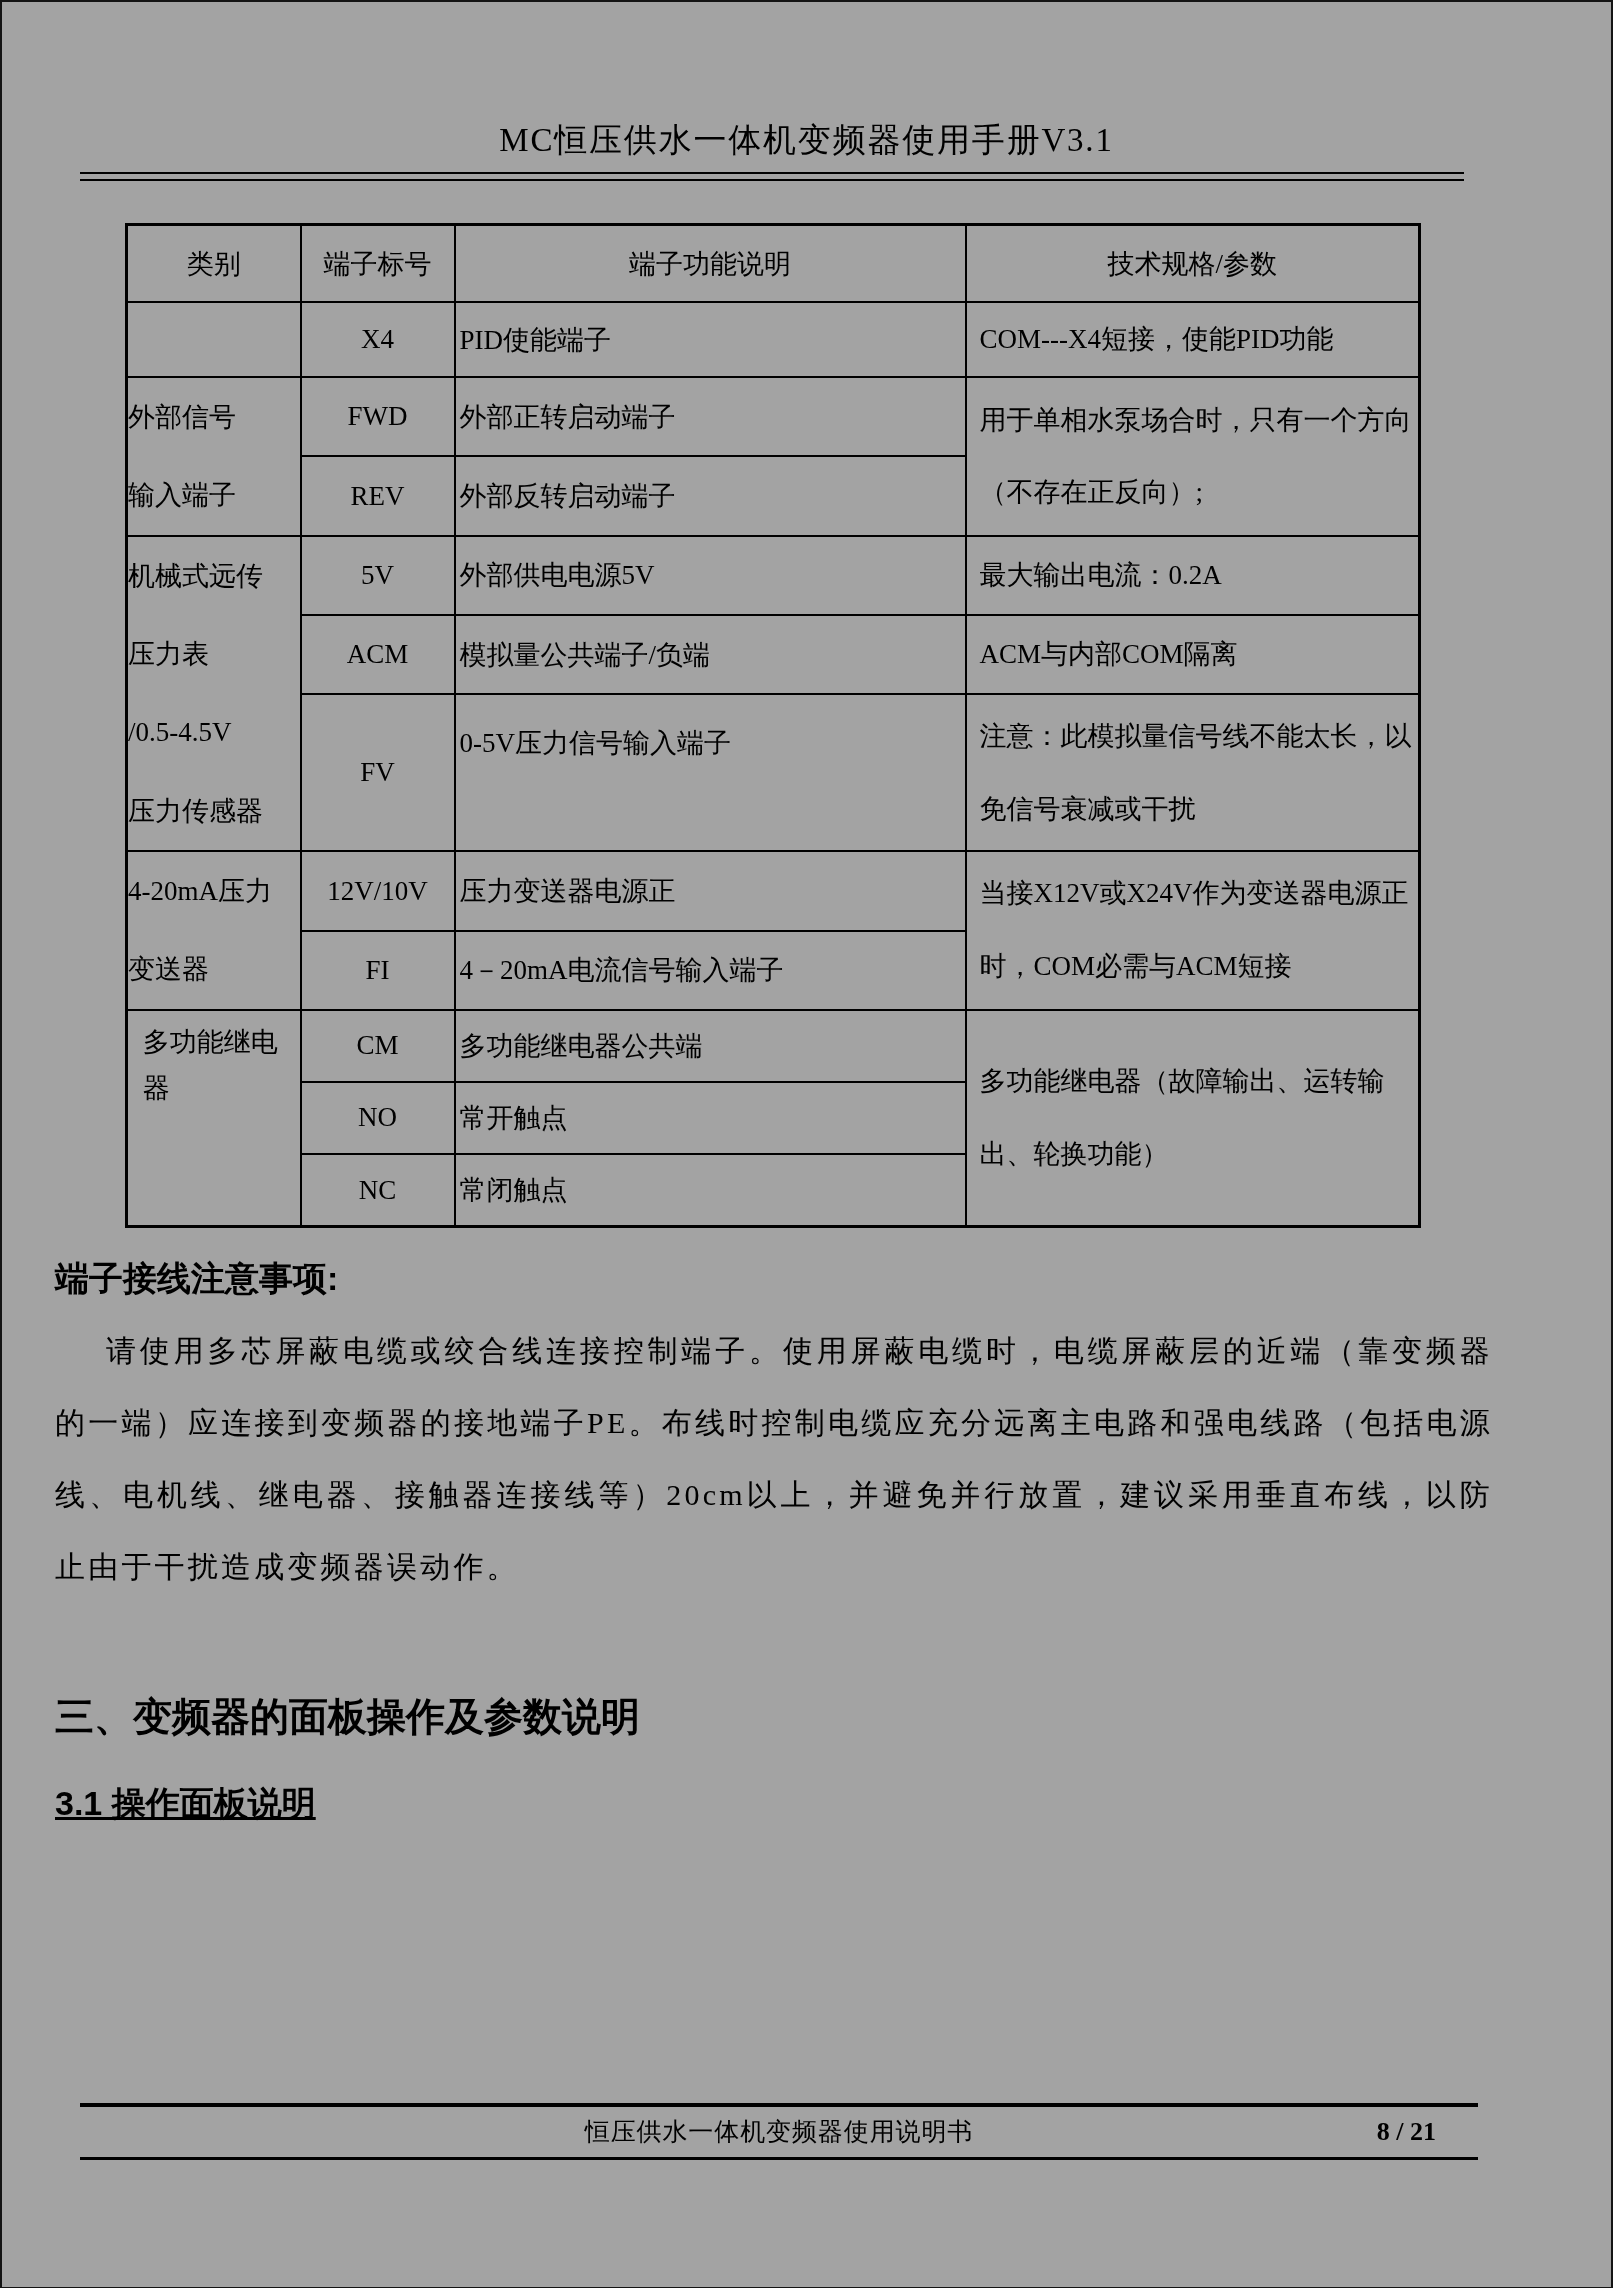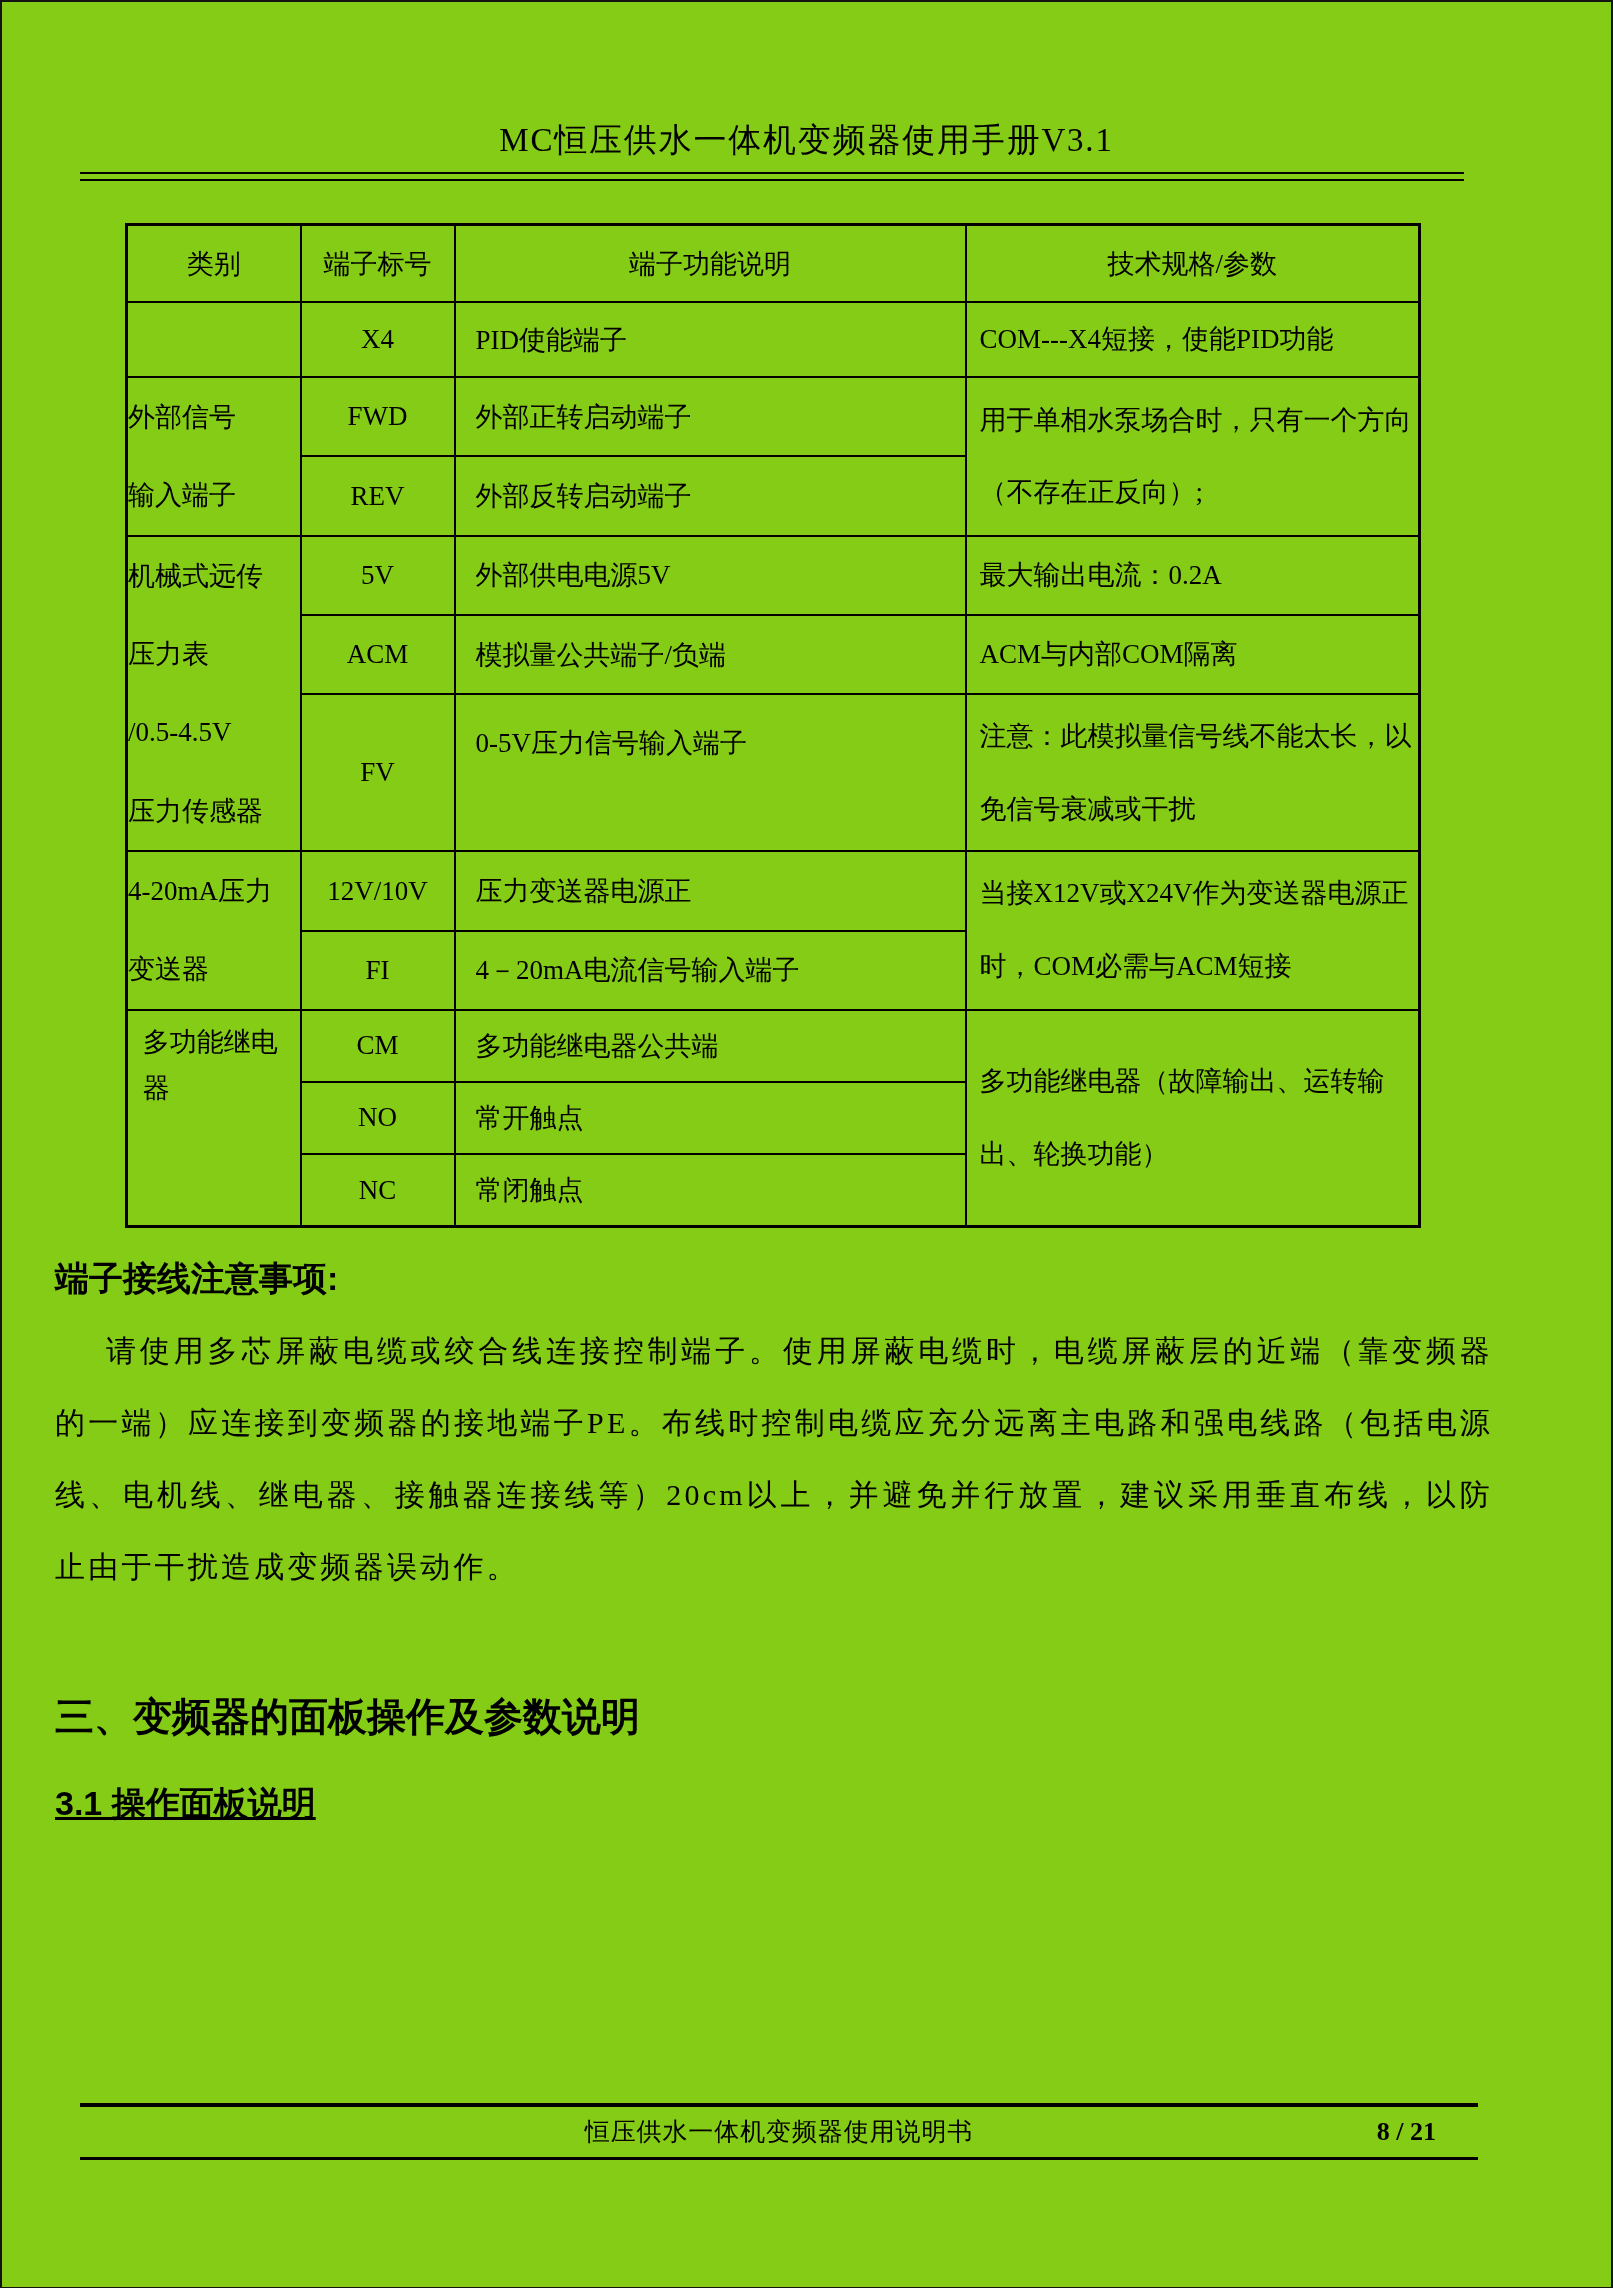--- a/index.html
+++ b/index.html
@@ -1,20 +1,20 @@
 <!DOCTYPE html>
 <html style="font-size:14.8px"><head>
 <meta charset="utf-8">
 <style>
   html,body{margin:0;padding:0;background:#e8e8e8;}
   .page{
     position:relative;
     width:1613px;height:2289px;
     box-sizing:border-box;
-    background:#84cc16;
+    background:#a3a3a3;
     border:2.8px solid #141414;
     font-family:"Liberation Serif","DejaVu Serif",serif;
     color:#000;
     overflow:hidden;
   }
   
   .doc-title{
     margin:116px 0 0 0;
     text-align:center;
     font-size:33px;
@@ -51,21 +51,21 @@
     white-space:pre-line;
     line-height:2.9;
   }
   td.cat.relay{
     text-align:left;
     vertical-align:top;
     padding:9.2px 0 0 14.8px;
     line-height:1.7;
   }
   td.term{text-align:center;}
-  td.fn{text-align:left;padding-left:20px;line-height:2.6;}
+  td.fn{text-align:left;padding-left:4px;line-height:2.6;}
   td.fn.va-top{vertical-align:top;padding-top:13px;border-radius:10px;}
   td.spec{text-align:left;padding-left:13px;line-height:2.7;}
   
   .notes-heading{
     margin:28px 0 0 53px;
     font-family:"Liberation Sans","DejaVu Sans",sans-serif;
     font-size:34px;
     font-weight:bold;
   }
   .body-para{

